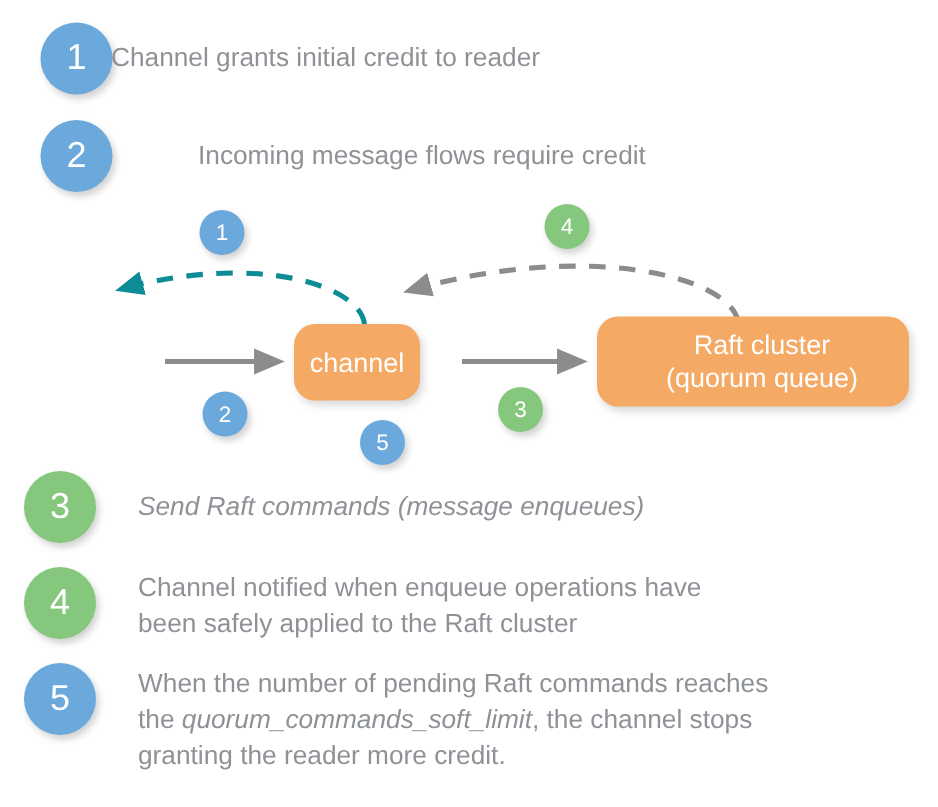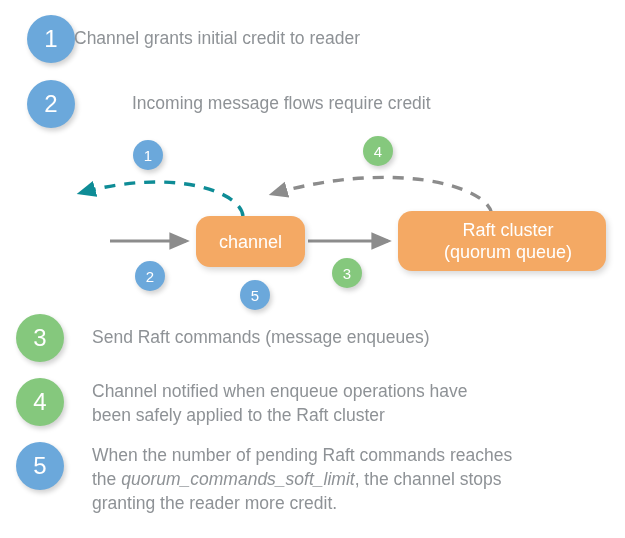--- a/index.html
+++ b/index.html
@@ -118,41 +118,41 @@
     <g>
       <path d="M 243,216 C 240,190 170,168 80,193" fill="none" stroke="#0E8C96" stroke-width="3.4" stroke-dasharray="11,9" stroke-linecap="butt" marker-end="url(#head-teal)"></path>
     </g>
 
     <g>
       <path d="M 492,214 C 486,184 390,160 272,194" fill="none" stroke="#8C8C8C" stroke-width="3.4" stroke-dasharray="11,9" stroke-linecap="butt" marker-end="url(#head-gray-b)"></path>
     </g>
   </svg>
 
 
-  <div class="node" style="left:196px; top:216px; width:109px; height:51px;">
+  <div class="node" style="left:196px; top:216px; width:84px; height:51px;">
     <span>channel</span>
   </div>
 
   <div class="node" style="left:398px; top:211px; width:208px; height:60px;padding-left:12px;">
     <span>Raft cluster</span>
     <span>(quorum queue)</span>
   </div>
 
   <div class="circle blue badge-circle" style="left:133px; top:140px;">1</div>
 
   <div class="circle blue badge-circle" style="left:135px; top:261px;">2</div>
 
   <div class="circle green badge-circle" style="left:332px; top:258px;">3</div>
 
   <div class="circle green badge-circle" style="left:363px; top:136px;">4</div>
 
   <div class="circle blue badge-circle" style="left:240px; top:280px;">5</div>
 
   <div class="circle green legend-circle" style="left:16px; top:314px;">3</div>
-  <div class="legend-text" style="left:92px; top:325px; width:520px;">Send Raft commands (message enqueues)</div>
+  <div class="legend-text" style="left:92px; top:325px; width:520px;font-style:italic;">Send Raft commands (message enqueues)</div>
 
   <div class="circle green legend-circle" style="left:16px; top:378px;">4</div>
   <div class="legend-text" style="left:92px; top:379px; width:520px;">Channel notified when enqueue operations have
 been safely applied to the Raft cluster</div>
 
   <div class="circle blue legend-circle" style="left:16px; top:442px;">5</div>
   <div class="legend-text" style="left:92px; top:443px; width:530px;"><span>When the number of pending Raft commands reaches
 the </span><em>quorum_commands_soft_limit</em><span>, the channel stops
 granting the reader more credit.</span></div>
 

